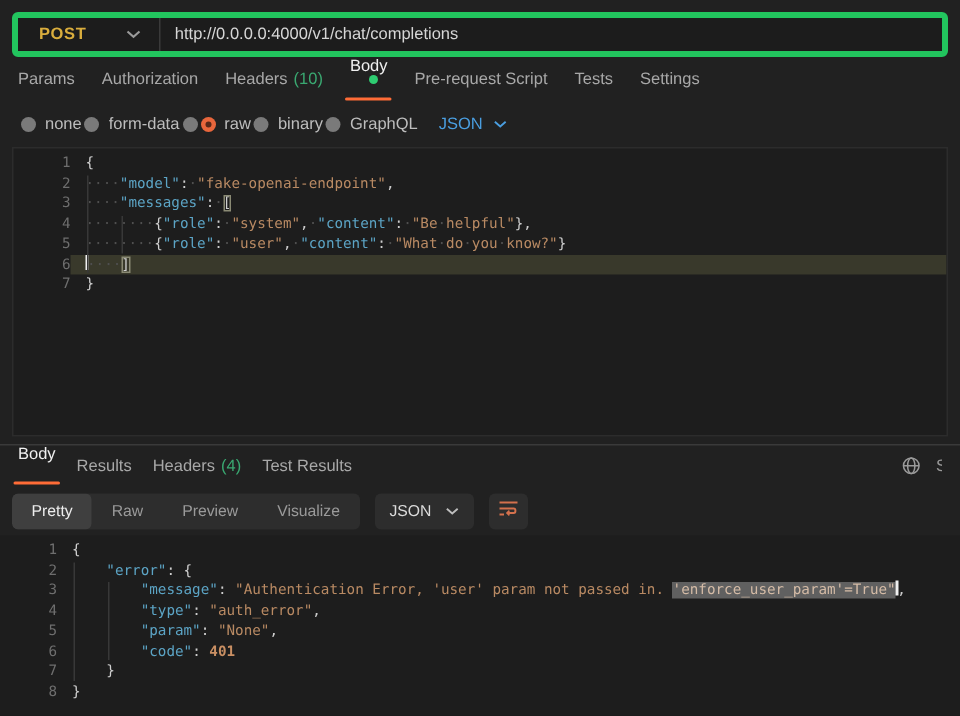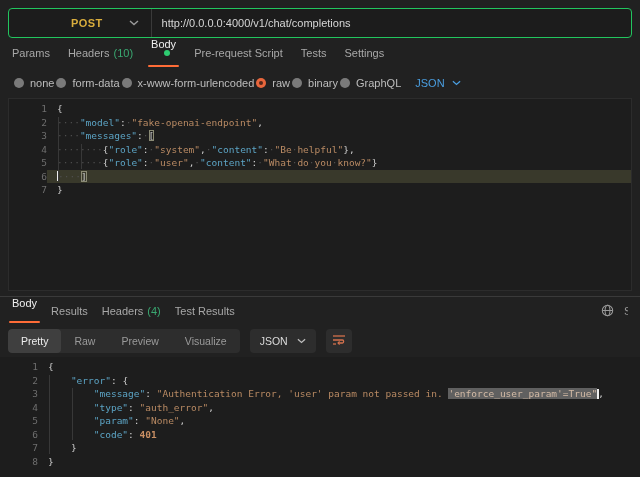--- a/index.html
+++ b/index.html
@@ -5,21 +5,21 @@
   * { margin:0; padding:0; box-sizing:border-box; }
   html,body { background:#191919; }
   .app {
     width:640px; height:477px; overflow:hidden; position:relative;
     background:#212121; color:#c7c7c7;
     font-family:"Liberation Sans", sans-serif; font-size:11px;
   }
   
   .url-row {
     margin:8px 8px 0 8px; height:30px; display:flex; align-items:stretch;
-    background:#1c1c1c; border:1px solid #22c55e; border-radius:4px; overflow:hidden;padding-left:48px;
+    background:#1c1c1c; border:4px solid #22c55e; border-radius:4px; overflow:hidden;
   }
   .method { display:flex; align-items:center; gap:26px; padding:0 12px 0 14px; cursor:pointer; }
   .method-label { color:#d9ad3d; font-weight:bold; letter-spacing:.4px; }
   .vdiv { width:1px; background:#3a3a3a; }
   .url-input { flex:1; display:flex; align-items:center; padding:0 10px; color:#d6d6d6; white-space:nowrap; overflow:hidden; }
   .chev svg { display:block; }
   
   .tabs-row { display:flex; align-items:stretch; padding:0 12px; height:30px; }
   .tab { position:relative; display:flex; align-items:center; margin-right:18px; color:#a8a8a8; cursor:pointer; }
   .tab.active { color:#f0f0f0;flex-direction:column; }
@@ -83,20 +83,23 @@
     </div>
     <div class="vdiv"></div>
     <div class="url-input">http://0.0.0.0:4000/v1/chat/completions</div>
   </div>
 
   <div class="tabs-row" id="req-tabs">
       <div class="tab">
         <span>Params</span>
       </div>
       <div class="tab">
+        <span>Authorization</span>
+      </div>
+      <div class="tab">
         <span>Headers</span>
         <span class="count">(10)</span>
       </div>
       <div class="tab active">
         <span>Body</span>
         <span class="gdot"></span>
       </div>
       <div class="tab">
         <span>Pre-request Script</span>
       </div>
@@ -112,21 +115,20 @@
       <div class="radio-item">
         <span class="rb"></span>
         <span>none</span>
       </div>
       <div class="radio-item">
         <span class="rb"></span>
         <span>form-data</span>
       </div>
       <div class="radio-item">
         <span class="rb"></span>
-        <span>x-www-form-urlencoded</span>
       </div>
       <div class="radio-item">
         <span class="rb sel"></span>
         <span>raw</span>
       </div>
       <div class="radio-item">
         <span class="rb"></span>
         <span>binary</span>
       </div>
       <div class="radio-item">

